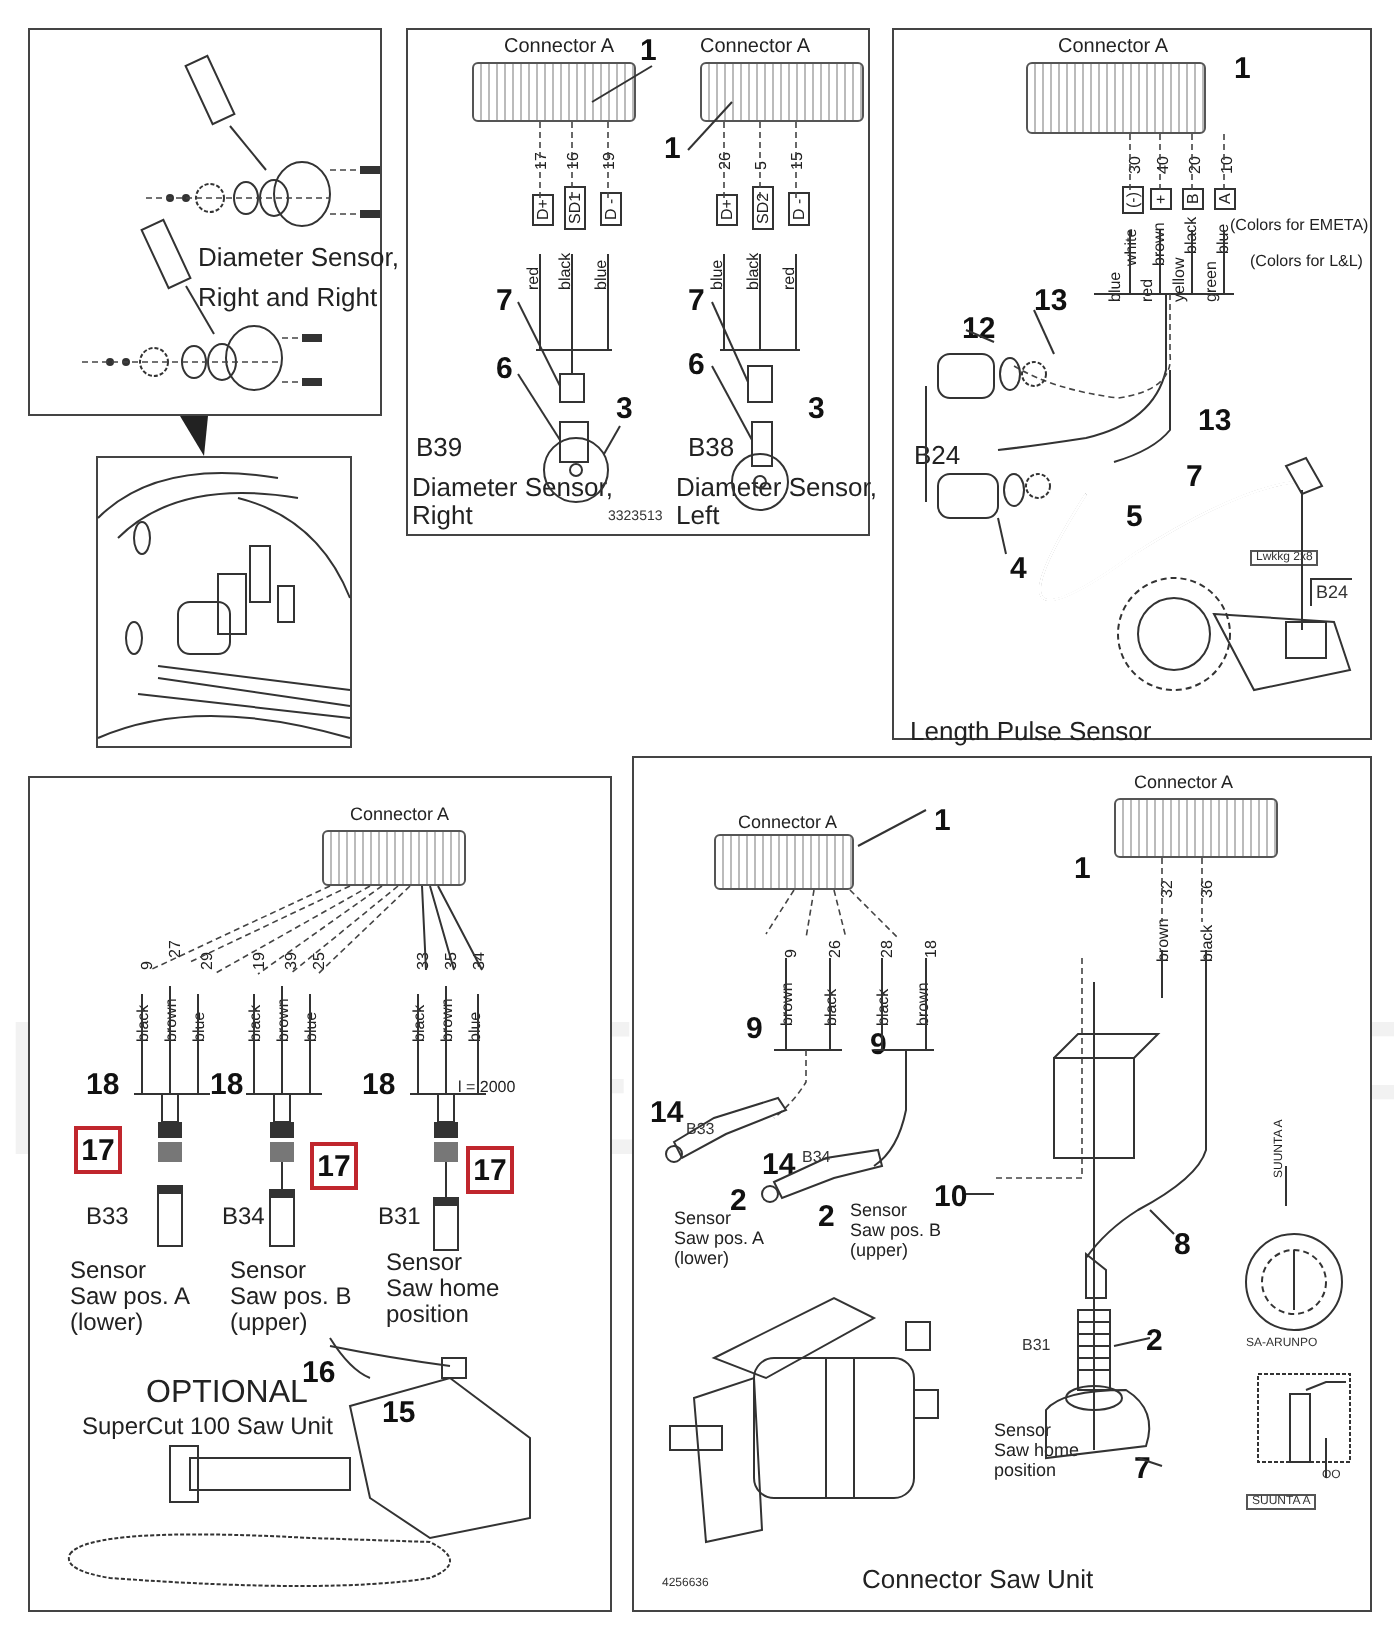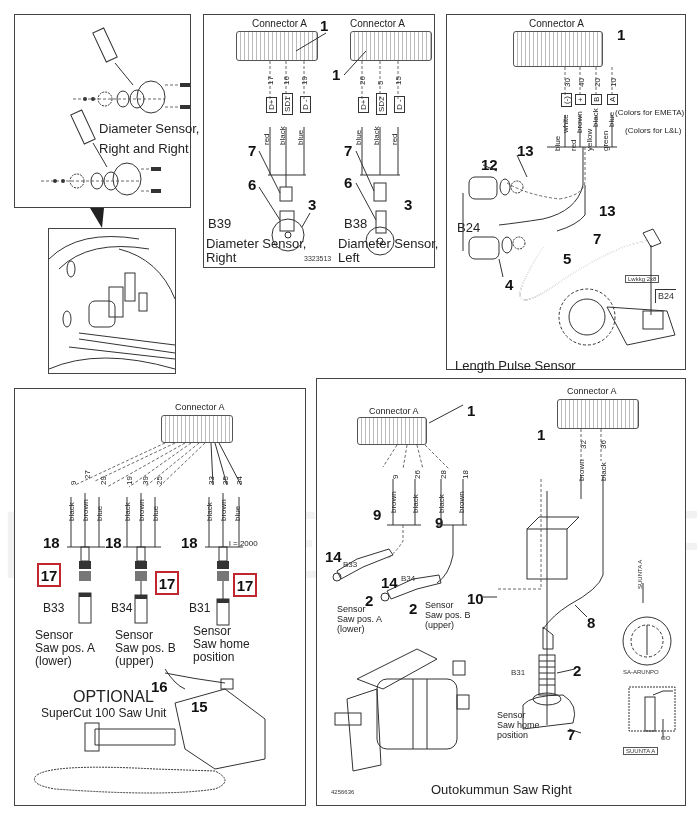--- a/index.html
+++ b/index.html
@@ -331,21 +331,21 @@
   <div class="t num" style="left:256px;top:284px;">2</div>
   <div class="t num" style="left:250px;top:348px;">7</div>
   <div class="t small" style="left:180px;top:332px;">Sensor</div>
   <div class="t small" style="left:180px;top:342px;">Saw  home</div>
   <div class="t small" style="left:180px;top:352px;">position</div>
   <div class="vert" style="left:320px;top:210px;font-size:6px;">SUUNTA  A</div>
   <div class="t tiny" style="left:306px;top:290px;font-size:6px;">SA-ARUNPO</div>
   <div class="t tiny" style="left:306px;top:368px;font-size:6px;border:1px solid #555;padding:0 2px;">SUUNTA  A</div>
   <div class="t tiny" style="left:344px;top:356px;font-size:6px;">OO</div>
   <div class="t tiny" style="left:14px;top:410px;font-size:6px;">4256636</div>
-  <div class="t lbl" style="left:114px;top:404px;">Outokummun  Saw  Right</div>
+  <div class="t lbl" style="left:114px;top:404px;">Connector  Saw  Unit</div>
   <svg width="370" height="428">
     <path d="M80 66 L66 88 M90 66 L86 90 M100 66 L106 90 M108 66 L132 90" class="dash"></path>
     <path d="M76 100 L76 146 M98 100 L98 146 M70 146 L104 146" class="stroke"></path>
     <path d="M124 100 L124 146 M146 100 L146 146 M120 146 L150 146" class="stroke"></path>
     <path d="M136 146 L136 176 Q132 196 120 204" class="stroke" stroke-width="2"></path>
     <path d="M86 146 L86 162 Q80 172 70 180" class="dash"></path>
     <path d="M20 192 L40 180 L72 170 L76 176 L46 188 L24 200 Z" class="stroke"></path>
     <path d="M70 212 L96 200 L122 196 L124 204 L100 210 L74 220 Z" class="stroke"></path>
     <circle cx="20" cy="198" r="4" class="stroke"></circle>
     <circle cx="68" cy="218" r="4" class="stroke"></circle>

